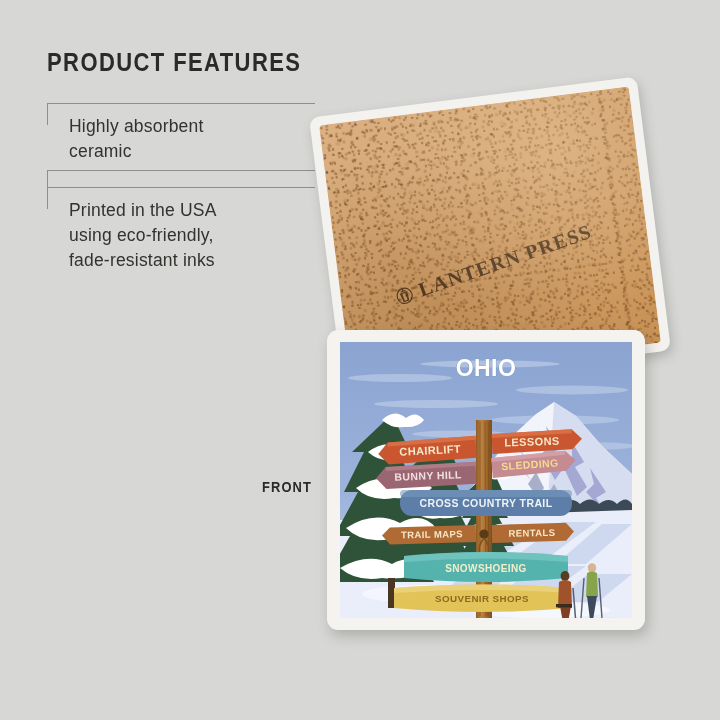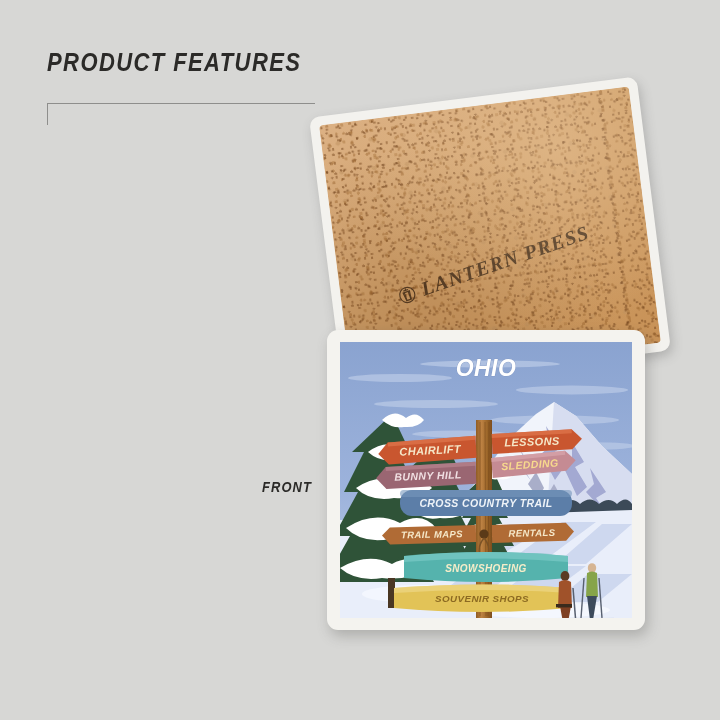--- a/index.html
+++ b/index.html
@@ -2,21 +2,21 @@
 <html><head>
 <meta charset="utf-8">
 <style>
   html,body{margin:0;padding:0;}
   body{
     width:720px;height:720px;overflow:hidden;
     background:#d7d7d5;
     font-family:"Liberation Sans", sans-serif;
     position:relative;
   }
-  #stage{position:absolute;inset:0;font-style:italic;}
+  #stage{position:absolute;inset:0;}
 
   
   .features{position:absolute;left:47px;top:48px;width:268px;}
   .features-title{
     font-family:"Liberation Sans", sans-serif;
     font-weight:bold;font-size:25px;letter-spacing:1.6px;
     color:#2b2a28;transform:scaleX(.88);transform-origin:left center;
     white-space:nowrap;margin:0 0 26px 0;
   }
   .feat{position:relative;padding:11px 0 6px 22px;}
@@ -110,26 +110,39 @@
   }
 </style>
 </head>
 <body style="background: rgb(215, 215, 213);">
 
 <div id="stage">
 
   <div class="features">
     <div class="features-title">PRODUCT FEATURES</div>
 
-
     <div class="feat">
       <span class="rule"></span>
       <span class="tick"></span>
-    </div>
-
+      <div class="txt">Highly absorbent
+ceramic</div>
+    </div>
+
+    <div class="feat">
+      <span class="rule"></span>
+      <span class="tick"></span>
+    </div>
+
+    <div class="feat">
+      <span class="rule"></span>
+      <span class="tick"></span>
+      <div class="txt">Printed in the USA
+using eco-friendly,
+fade-resistant inks</div>
+    </div>
   </div>
 
   <div class="sidelabel" id="label-back">BACK</div>
   <div class="sidelabel" id="label-front">FRONT</div>
 
   <div class="coaster" id="coaster-back">
     <div class="cork">
       <div class="cork-logo">
         <svg class="lantern-glyph" width="17" height="19" viewBox="0 0 17 19">
           <g fill="none" stroke="#3d2a18" stroke-width="1.2">

